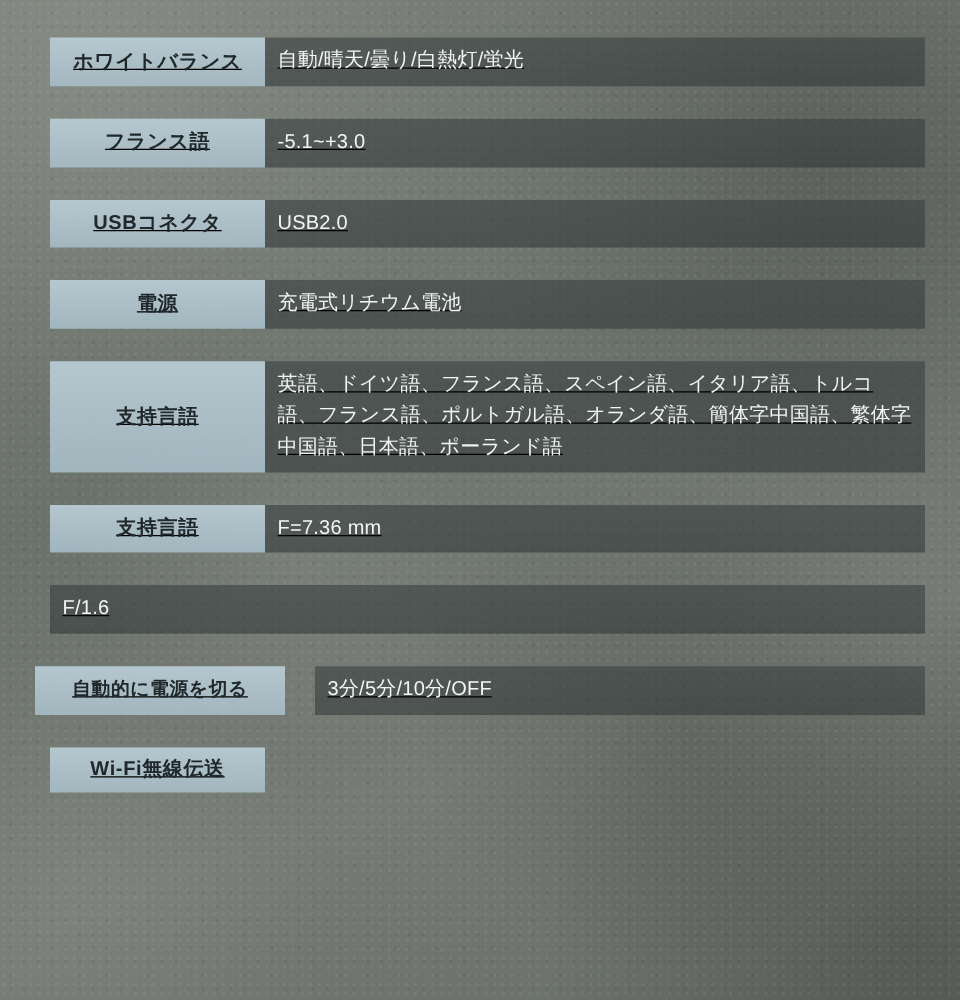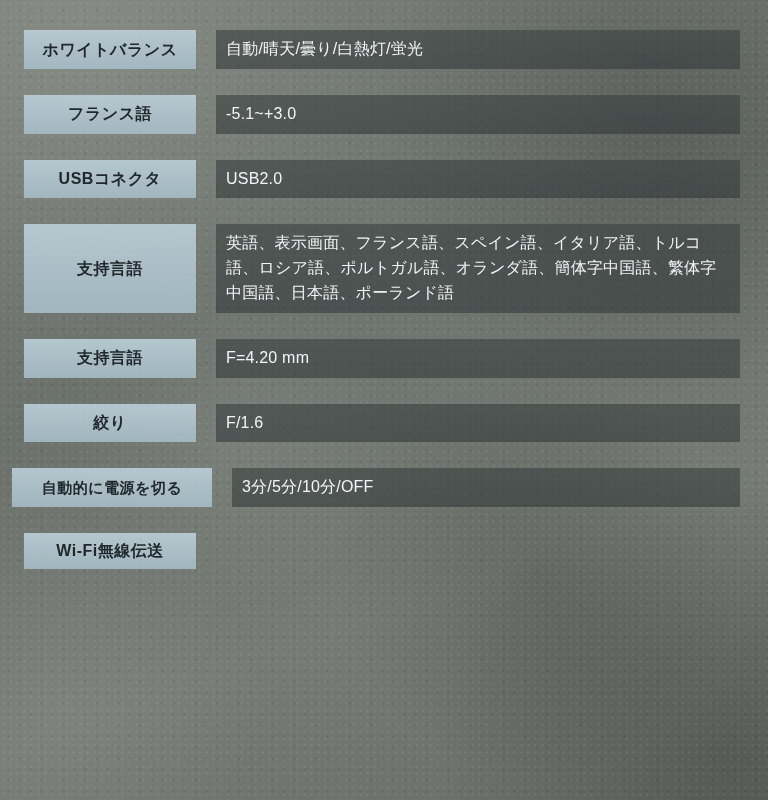--- a/index.html
+++ b/index.html
@@ -39,22 +39,23 @@
     background-image:
       radial-gradient(rgba(255,255,255,0.12) 1px, rgba(255,255,255,0) 1.6px),
       radial-gradient(rgba(0,0,0,0.14) 1px, rgba(0,0,0,0) 1.6px);
     background-size: 7px 7px, 11px 11px;
     background-position: 0 0, 3px 5px;
   }
 
   #spec-table {
     position: relative;
     z-index: 2;
-    padding: 30px 28px 10px 24px;
+    padding: 30px 28px 10px 40px;
     box-sizing: border-box;
+    text-decoration: underline;
   }
 
   .spec-row {
     display: flex;
     align-items: stretch;
     margin-bottom: 26px;
   }
 
   .spec-label {
     width: 172px;
@@ -78,35 +79,35 @@
     background: linear-gradient(180deg, rgba(58,66,66,0.62) 0%, rgba(48,55,56,0.58) 100%);
     color: #f2f5f5;
     font-size: 16px;
     font-weight: 400;
     display: flex;
     align-items: center;
     padding: 7px 10px;
     box-sizing: border-box;
     line-height: 1.55;
     letter-spacing: 0.2px;
-    margin-left: 20px;
   }
 
   .spec-row.tall .spec-value {
     align-items: center;
   }
 
   
   .spec-row.wide-label .spec-label {
     width: 200px;
     flex: 0 0 200px;
     font-size: 15px;
   }
   .spec-row.wide-label {
     margin-left: -12px;
+    gap: 24px;
   }
 </style>
 </head>
 <body>
 
 <div id="bg-texture"></div>
 <div id="bg-speckle"></div>
 
 <div id="spec-table">
 
@@ -119,33 +120,36 @@
     <div class="spec-label">フランス語</div>
     <div class="spec-value">-5.1~+3.0</div>
   </div>
 
   <div class="spec-row">
     <div class="spec-label">USBコネクタ</div>
     <div class="spec-value">USB2.0</div>
   </div>
 
 
+  <div class="spec-row">
+    <div class="spec-label">電源</div>
+    <div class="spec-value">充電式リチウム電池</div>
+  </div>
 
   <div class="spec-row tall">
     <div class="spec-label">支持言語</div>
-    <div class="spec-value">英語、表示画面、フランス語、スペイン語、イタリア語、トルコ語、ロシア語、ポルトガル語、オランダ語、簡体字中国語、繁体字中国語、日本語、ポーランド語</div>
+    <div class="spec-value">英語、ドイツ語、フランス語、スペイン語、イタリア語、トルコ語、フランス語、ポルトガル語、オランダ語、簡体字中国語、繁体字中国語、日本語、ポーランド語</div>
   </div>
 
   <div class="spec-row">
     <div class="spec-label">支持言語</div>
-    <div class="spec-value">F=4.20 mm</div>
+    <div class="spec-value">F=7.36 mm</div>
   </div>
 
   <div class="spec-row">
-    <div class="spec-label">絞り</div>
     <div class="spec-value">F/1.6</div>
   </div>
 
   <div class="spec-row wide-label">
     <div class="spec-label">自動的に電源を切る</div>
     <div class="spec-value">3分/5分/10分/OFF</div>
   </div>
 
   <div class="spec-row">
     <div class="spec-label">Wi-Fi無線伝送</div>

